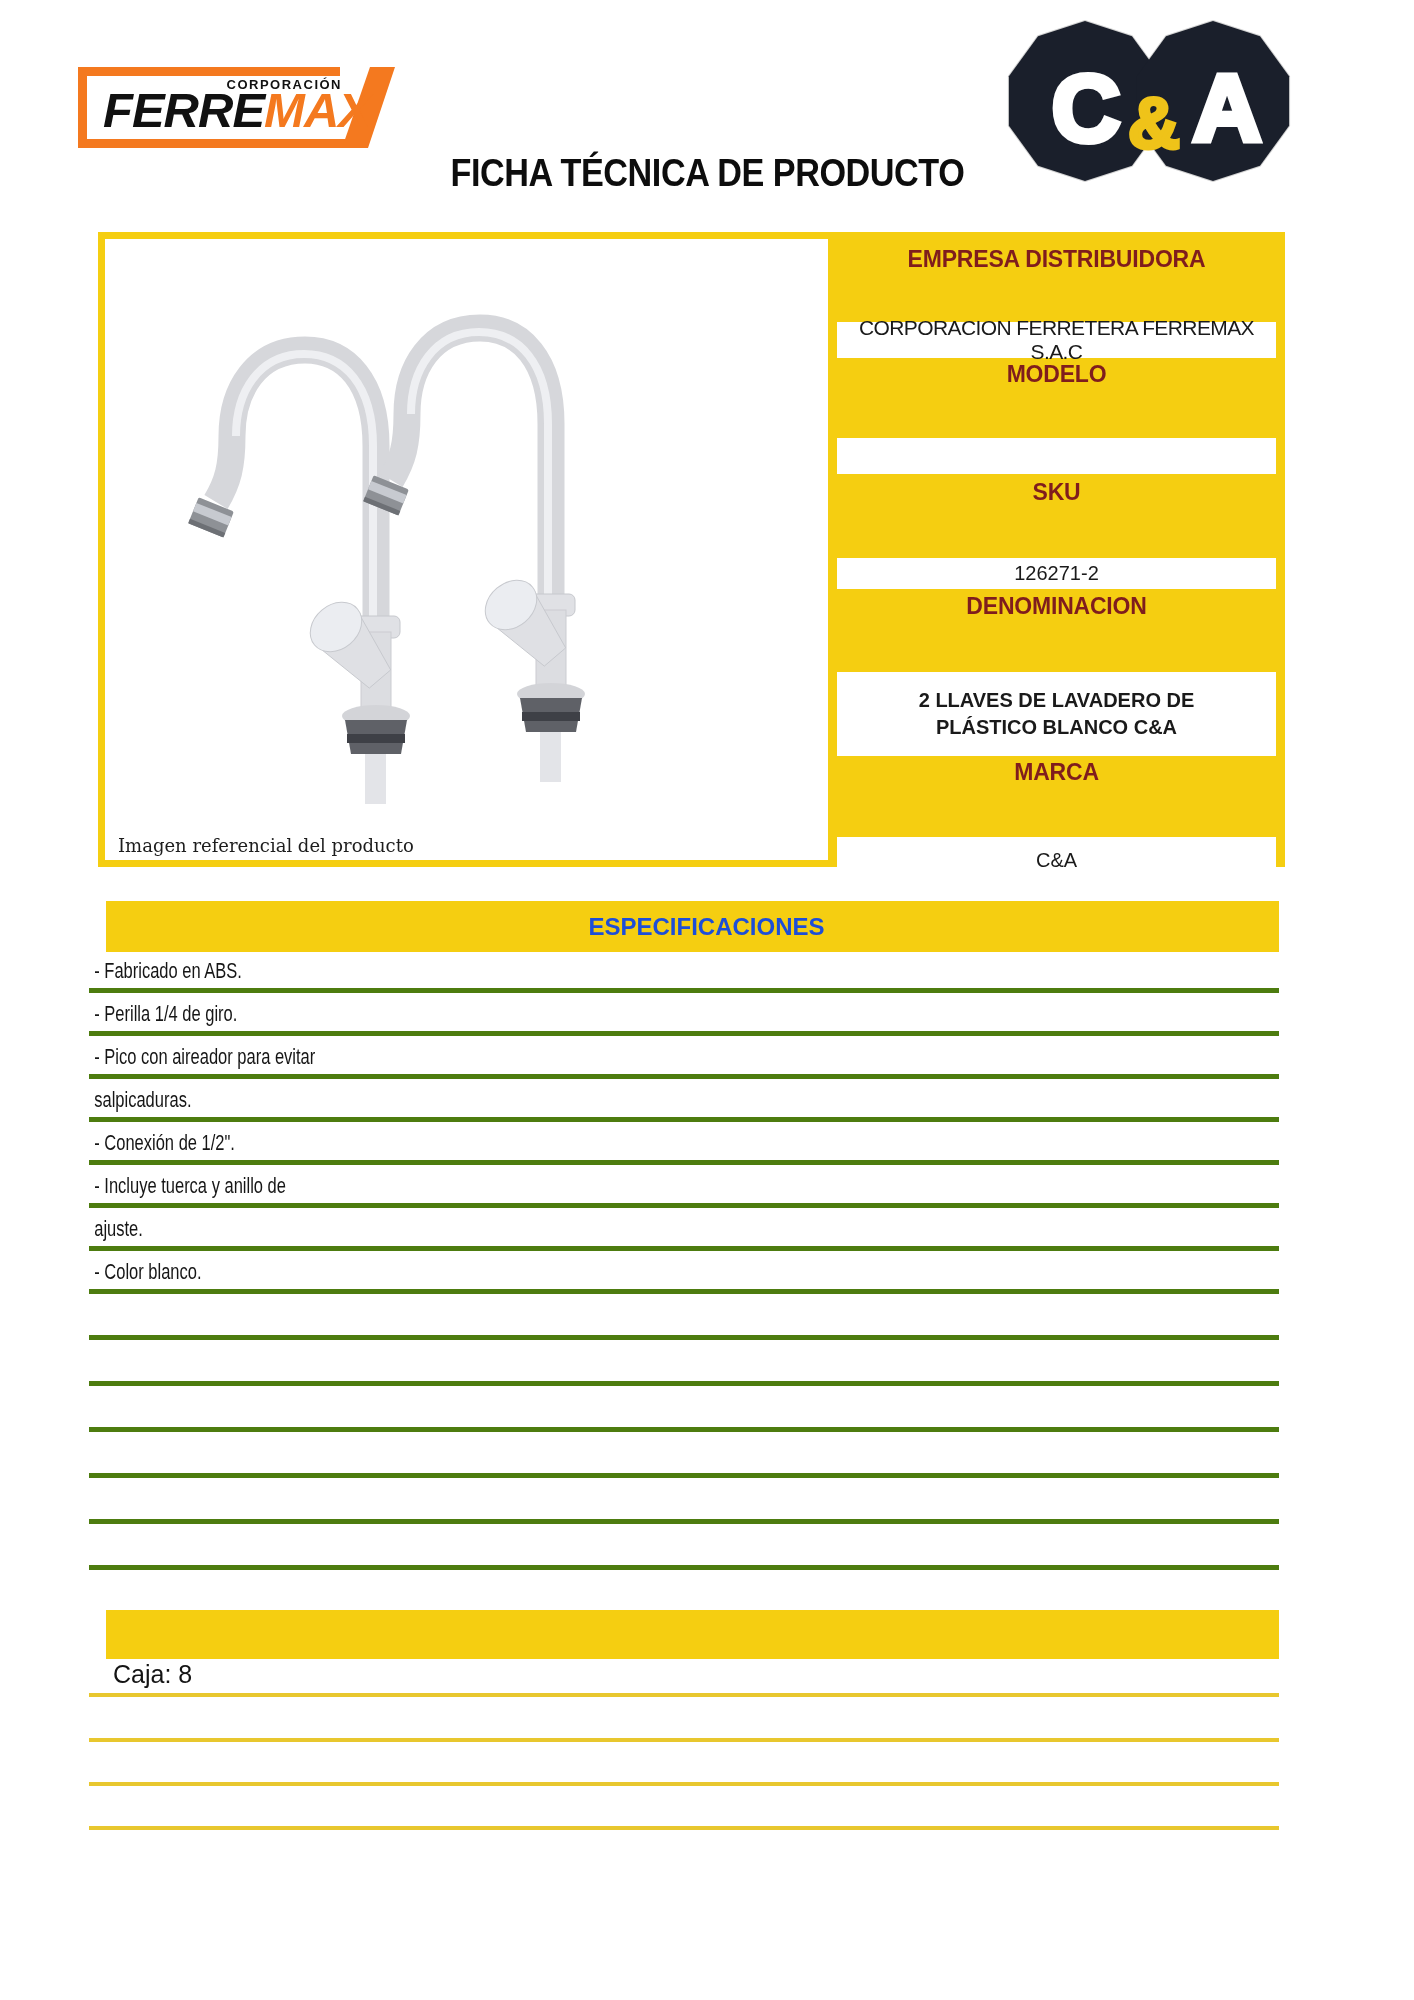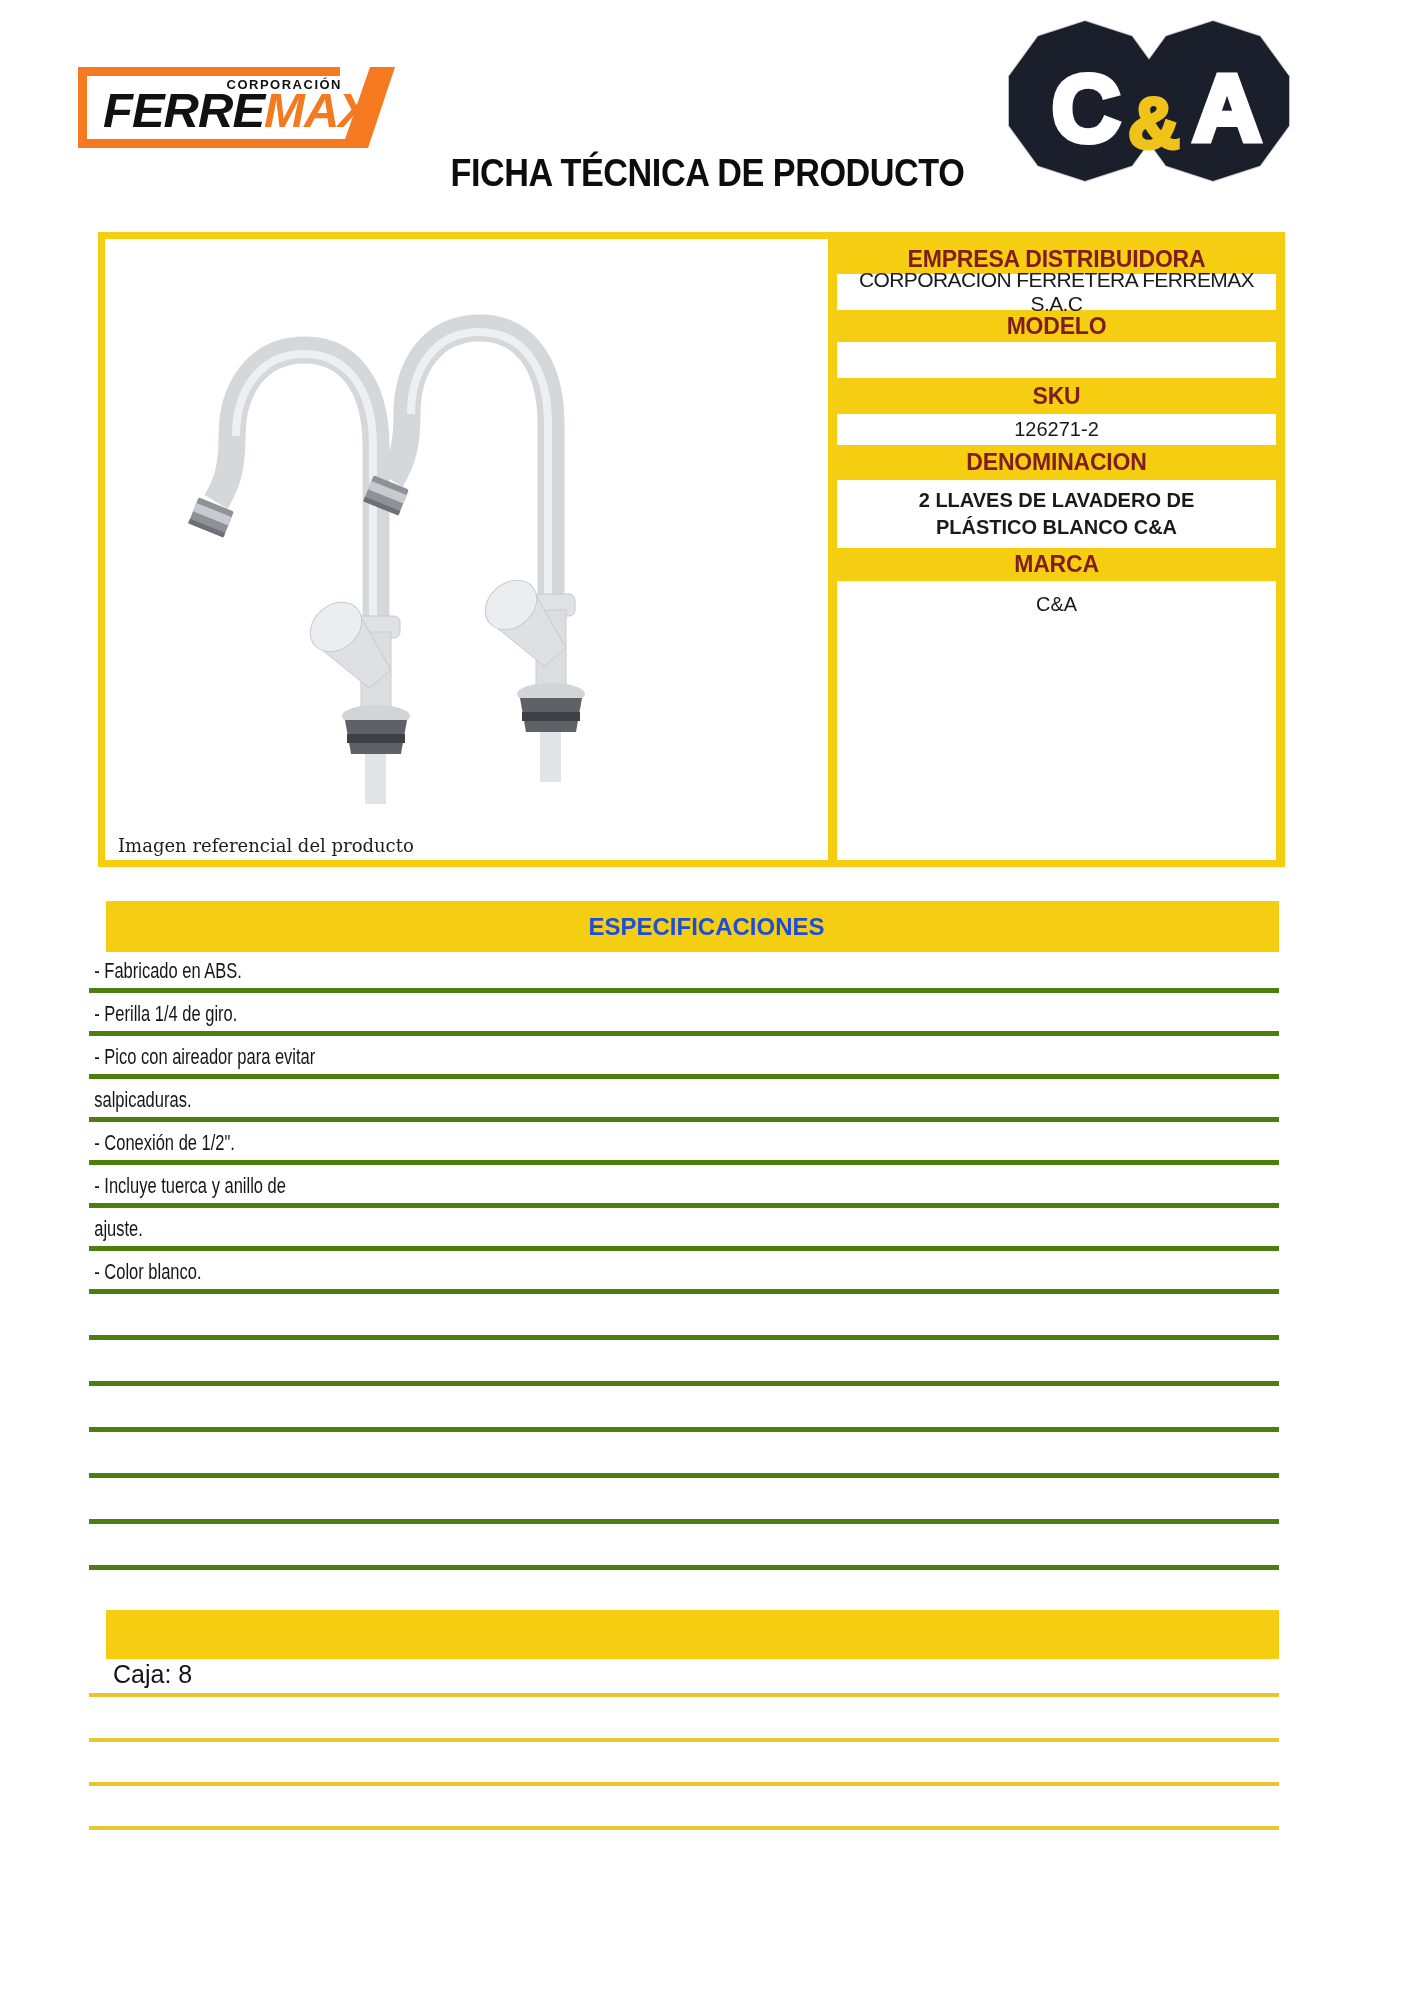--- a/index.html
+++ b/index.html
@@ -20,21 +20,21 @@
   .img-caption{position:absolute;left:13px;bottom:4px;
         font-family:"DejaVu Serif",serif;font-size:18px;color:#1d1d1d;}
 
   
   .panel{position:absolute;left:828px;top:232px;width:457px;height:635px;
         background:#F5CE11;box-sizing:border-box;padding:13px 9px 7px 9px;
         display:flex;flex-direction:column;}
   .ph{flex:0 0 auto;display:flex;align-items:center;justify-content:center;
         font-weight:bold;font-size:23px;color:#7f1d1d;letter-spacing:-.2px;}
   .pv{flex:0 0 auto;background:#ffffff;display:flex;align-items:center;justify-content:center;
-        text-align:center;font-size:20px;color:#1a1a1a;}
+        text-align:center;font-size:20px;color:#1a1a1a;margin-top:48px;}
   .pv.v-co{font-size:21px;letter-spacing:-.6px;}
   .pv.v-denom{font-weight:bold;line-height:1.35;}
   .pv.v-denom span{display:inline-block;max-width:370px;}
   .pv.v-marca{flex:1 1 auto;align-items:flex-start;padding-top:12px;}
 
   
   .spec-banner{position:absolute;left:106px;top:901px;width:1173px;height:51px;
         background:#F5CE11;display:flex;align-items:center;justify-content:center;
         box-sizing:border-box;padding-left:28px;font-weight:bold;font-size:24px;color:#1d4ed8;}
   .spec-rows{position:absolute;left:89px;top:950px;width:1190px;}
@@ -124,21 +124,21 @@
   </div>
 
   <div class="panel">
     <div class="ph" style="height:29px">EMPRESA DISTRIBUIDORA</div>
     <div class="pv v-co" style="height:36px">CORPORACION FERRETERA FERREMAX S.A.C</div>
     <div class="ph" style="height:32px">MODELO</div>
     <div class="pv" style="height:36px"></div>
     <div class="ph" style="height:36px">SKU</div>
     <div class="pv" style="height:31px">126271-2</div>
     <div class="ph" style="height:35px">DENOMINACION</div>
-    <div class="pv v-denom" style="height:68px">
+    <div class="pv v-denom" style="height:84px">
       <span>2 LLAVES DE LAVADERO DE PLÁSTICO BLANCO C&amp;A</span>
     </div>
     <div class="ph" style="height:33px">MARCA</div>
     <div class="pv v-marca">C&amp;A</div>
   </div>
 
   <div class="spec-banner">ESPECIFICACIONES</div>
 
   <div class="spec-rows">
     <div class="srow r43">

